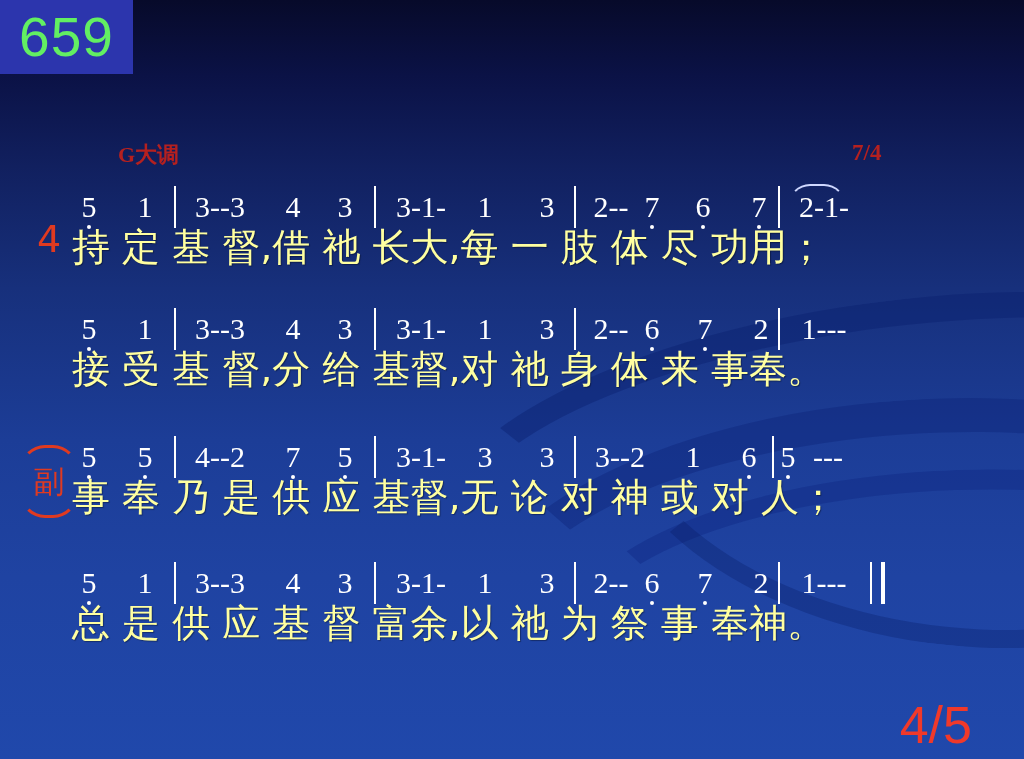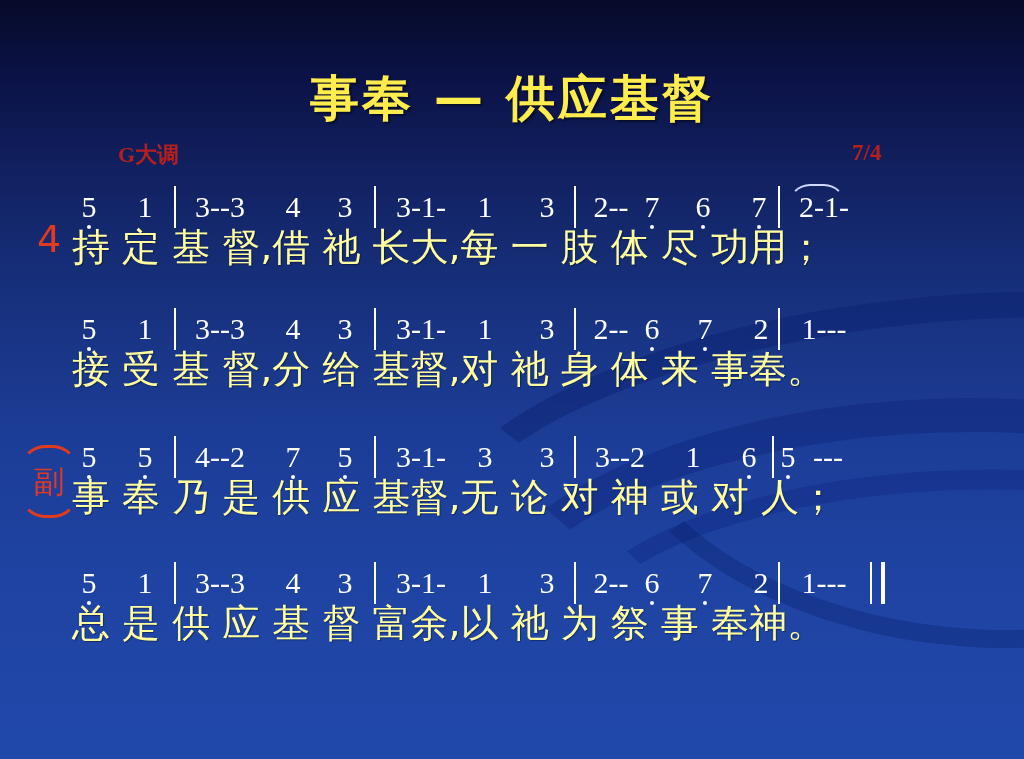--- a/index.html
+++ b/index.html
@@ -243,22 +243,24 @@
 </head>
 <body>
 
 <div id="slide">
 
   <div class="swoosh sw1"></div>
   <div class="swoosh sw2"></div>
   <div class="swoosh sw3"></div>
   <div class="swoosh sw4"></div>
 
-
-  <div id="title">事奉 — 供应基督</div>
+  <div id="hymn-badge">
+    <span class="num">659</span>
+  </div>
+
 
   <div id="key-sig">G大调</div>
   <div id="meter-sig">7/4</div>
 
   <div class="staff-block sb1">
     <div class="marker">4</div>
     <div class="notation">
       <span class="tok dot-low" style="width:22px">5</span><span class="sp" style="width:34px"></span><span class="tok" style="width:22px">1</span><span class="sp" style="width:14px"></span><span class="bar"></span><span class="tok" style="width:80px">3--3</span><span class="sp" style="width:22px"></span><span class="tok" style="width:22px">4</span><span class="sp" style="width:30px"></span><span class="tok" style="width:22px">3</span><span class="sp" style="width:14px"></span><span class="bar"></span><span class="tok" style="width:82px">3-1-</span><span class="sp" style="width:12px"></span><span class="tok" style="width:22px">1</span><span class="sp" style="width:40px"></span><span class="tok" style="width:22px">3</span><span class="sp" style="width:12px"></span><span class="bar"></span><span class="tok" style="width:62px">2--</span><span class="tok dot-low" style="width:20px">7</span><span class="sp" style="width:30px"></span><span class="tok dot-low" style="width:22px">6</span><span class="sp" style="width:34px"></span><span class="tok dot-low" style="width:22px">7</span><span class="sp" style="width:4px"></span><span class="bar"></span><span class="tok" style="width:80px;position:relative">2-1-<span class="tie" style="left:4px"></span></span>
     </div>
     <div class="lyrics">持 定 基  督,借 祂 长大,每 一 肢  体 尽 功用；</div>
@@ -285,14 +287,15 @@
     <div class="lyrics">事 奉 乃  是 供 应 基督,无 论 对  神 或 对 人；</div>
   </div>
 
   <div class="staff-block sb4">
     <div class="notation">
       <span class="tok dot-low" style="width:22px">5</span><span class="sp" style="width:34px"></span><span class="tok" style="width:22px">1</span><span class="sp" style="width:14px"></span><span class="bar"></span><span class="tok" style="width:80px">3--3</span><span class="sp" style="width:22px"></span><span class="tok" style="width:22px">4</span><span class="sp" style="width:30px"></span><span class="tok" style="width:22px">3</span><span class="sp" style="width:14px"></span><span class="bar"></span><span class="tok" style="width:82px">3-1-</span><span class="sp" style="width:12px"></span><span class="tok" style="width:22px">1</span><span class="sp" style="width:40px"></span><span class="tok" style="width:22px">3</span><span class="sp" style="width:12px"></span><span class="bar"></span><span class="tok" style="width:62px">2--</span><span class="tok dot-low" style="width:20px">6</span><span class="sp" style="width:32px"></span><span class="tok dot-low" style="width:22px">7</span><span class="sp" style="width:34px"></span><span class="tok" style="width:22px">2</span><span class="sp" style="width:2px"></span><span class="bar"></span><span class="tok" style="width:80px">1---</span><span class="dbar"></span>
     </div>
     <div class="lyrics">总 是 供  应 基 督 富余,以 祂 为  祭 事 奉神。</div>
   </div>
 
+  <div id="page-counter">4/5</div>
 
 </div>
 
 </body></html>

